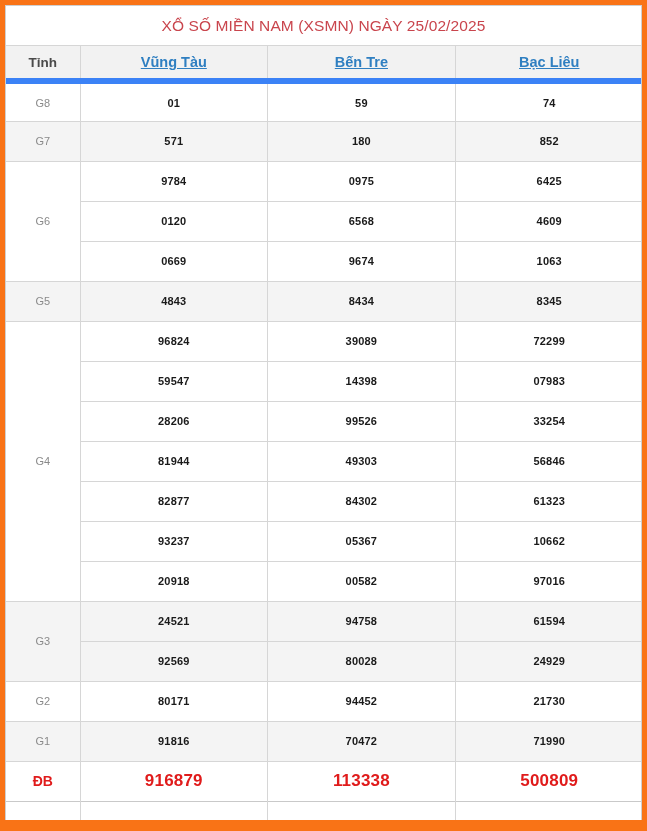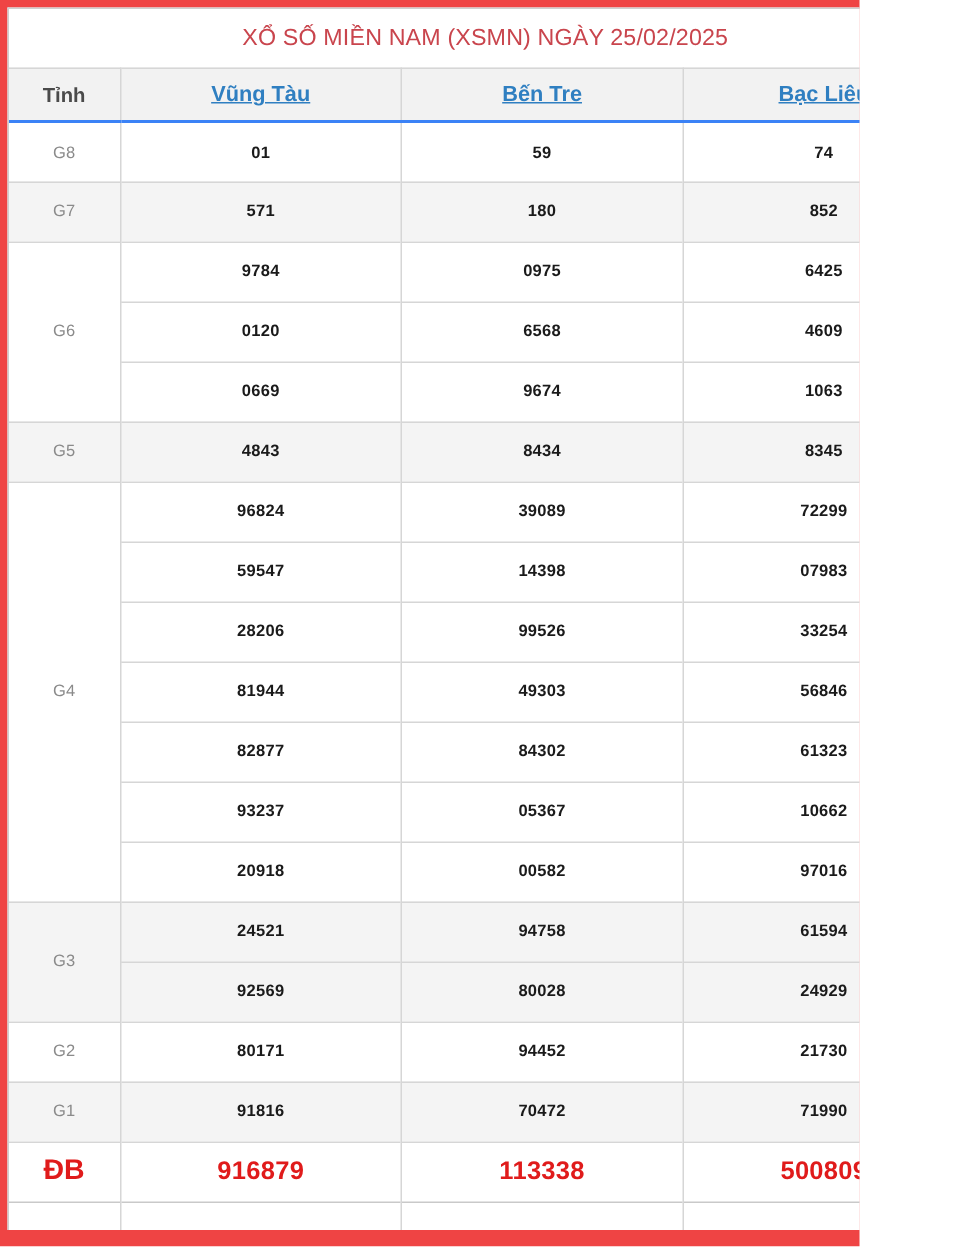--- a/index.html
+++ b/index.html
@@ -3,25 +3,25 @@
 <meta charset="utf-8">
 <style>
   * { box-sizing: border-box; }
   html, body {
     margin: 0;
     padding: 0;
     background: #ffffff;
     font-family: "Liberation Sans", sans-serif;
   }
   #page {
-    width: 573px;
+    width: 647px;
     height: 831px;
     position: relative;
     overflow: hidden;
-    background: #ef4444;
+    background: #f97316;
   }
   .card {
     position: absolute;
     left: 5px;
     top: 5px;
     width: 637px;
     border: 1px solid #cfcfcf;
     border-bottom: none;
     background: #ffffff;
     overflow: hidden;
@@ -69,21 +69,21 @@
     text-align: center;
     vertical-align: middle;
   }
   table.results th:last-child, table.results td:last-child { border-right: none; }
 
   thead th {
     background: #f2f2f2;
     height: 36px;
     font-weight: bold;
     border-top: 1px solid #c9c9c9;
-    border-bottom: 2px solid #3b82f6;
+    border-bottom: 6px solid #3b82f6;
   }
   thead th.tinh {
     color: #4a4a4a;
     font-size: 13.5px;
   }
   thead th a {
     color: #2f7fc1;
     text-decoration: underline;
     font-size: 14.5px;
     font-weight: bold;
@@ -107,21 +107,21 @@
   tr.shade td { background: #f4f4f4; }
   tr.plain td { background: #ffffff; }
 
   td.num.db {
     color: #e01b1b;
     font-size: 17px;
   }
   td.glabel.db {
     color: #e01b1b;
     font-weight: bold;
-    font-size: 19px;
+    font-size: 14px;
   }
   tr.lastpartial { height: 14px; }
   tr.lastpartial td { background: #ffffff; border-top: 1px solid #c9c9c9; }
 </style>
 </head>
 <body>
 
 <div id="page">
   <div class="card">
 

